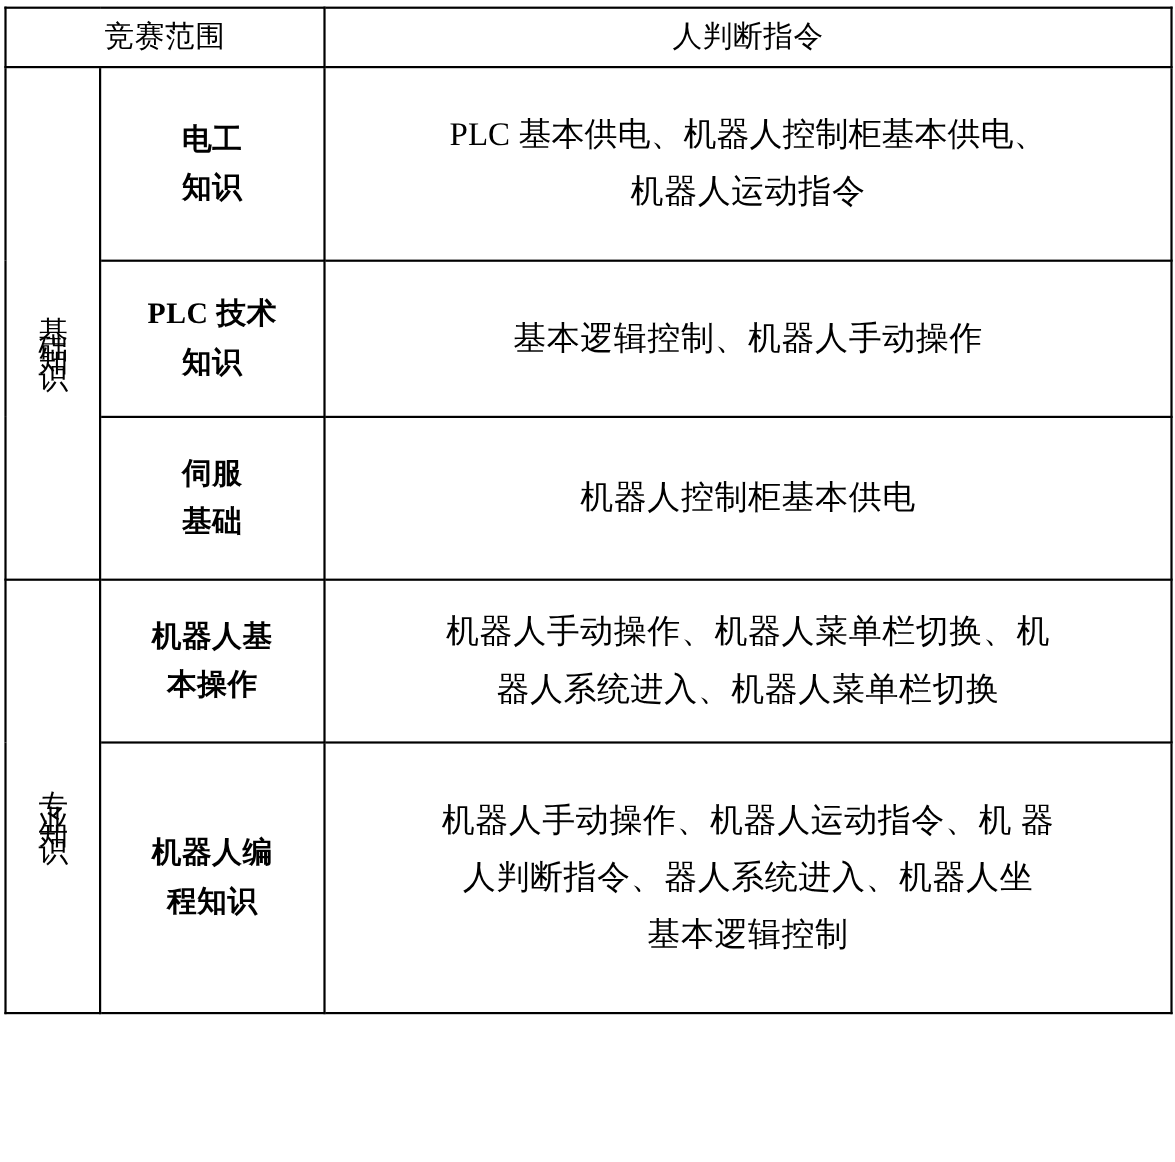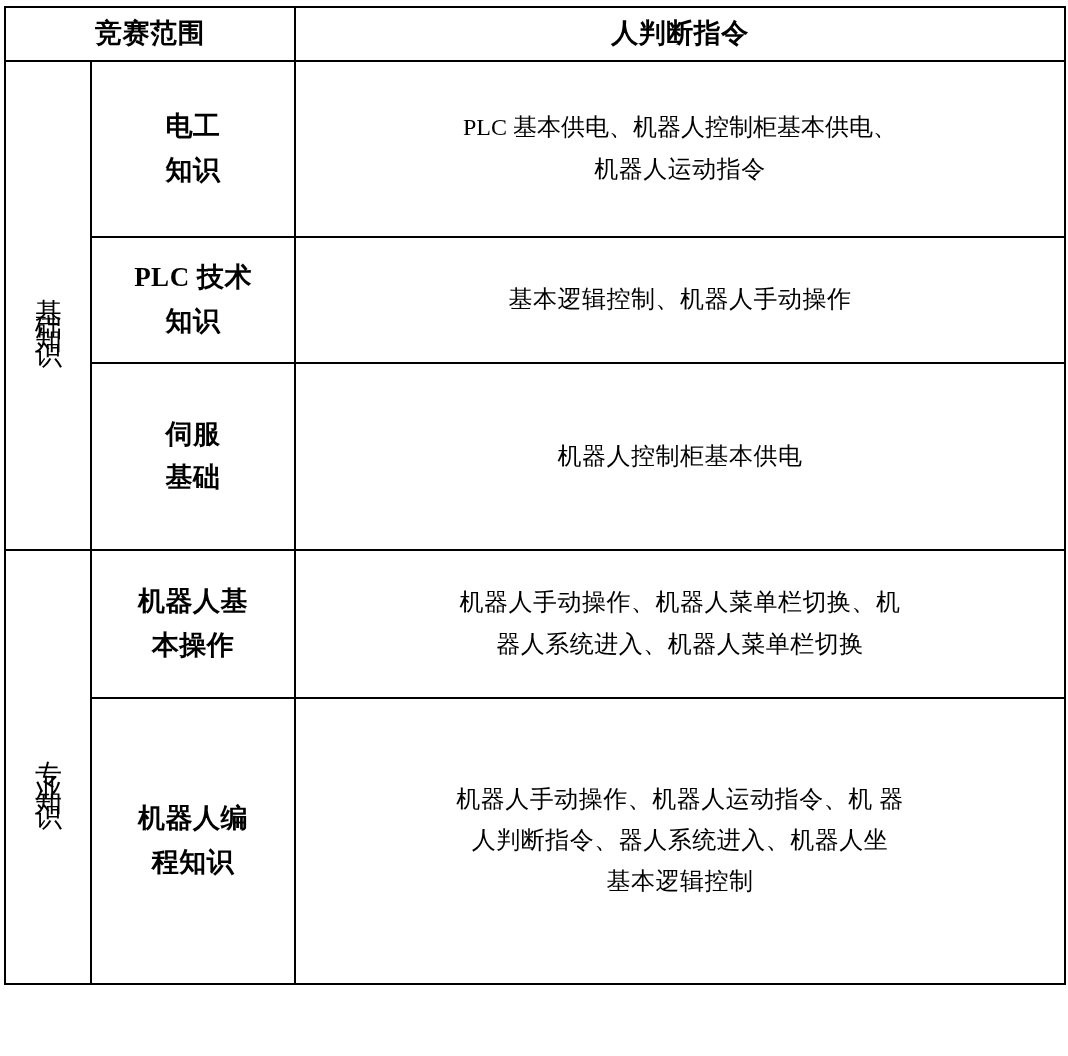--- a/index.html
+++ b/index.html
@@ -33,21 +33,21 @@
     padding: 4px 6px;
     line-height: 1.62;
     font-size: 27px;
     letter-spacing: 0.5px;
   }
   .col-a { width: 86px; }
   .col-b { width: 204px; }
   .col-c { width: 770px; }
 
   .header-cell {
-    font-weight: bold;
+    font-weight: normal;
     font-size: 31px;
     letter-spacing: 3px;
     padding: 12px 0 14px 0;
   }
   .vertical {
     writing-mode: vertical-rl;
     text-orientation: upright;
     letter-spacing: 14px;
     display: inline-block;
     line-height: 1.15;
@@ -64,32 +64,32 @@
   }
   .stack {
     display: block;
   }
   .stack span {
     display: block;
     white-space: nowrap;
     font-weight: bold;
   }
   .content {
-    font-size: 24px;
+    font-size: 30px;
     line-height: 1.72;
   }
   .content span {
     display: block;
     white-space: nowrap;
   }
   .r1 { height: 176px; }
-  .r2 { height: 126px; }
-  .r3 { height: 187px; }
+  .r2 { height: 142px; }
+  .r3 { height: 148px; }
   .r4 { height: 148px; }
-  .r5 { height: 286px; border-radius: 26px; }
+  .r5 { height: 246px; border-radius: 26px; }
   .tight { letter-spacing: 0px; }
 </style>
 </head>
 <body>
 
 <div class="sheet">
   <table class="cn-table">
     <colgroup>
       <col class="col-a">
       <col class="col-b">

